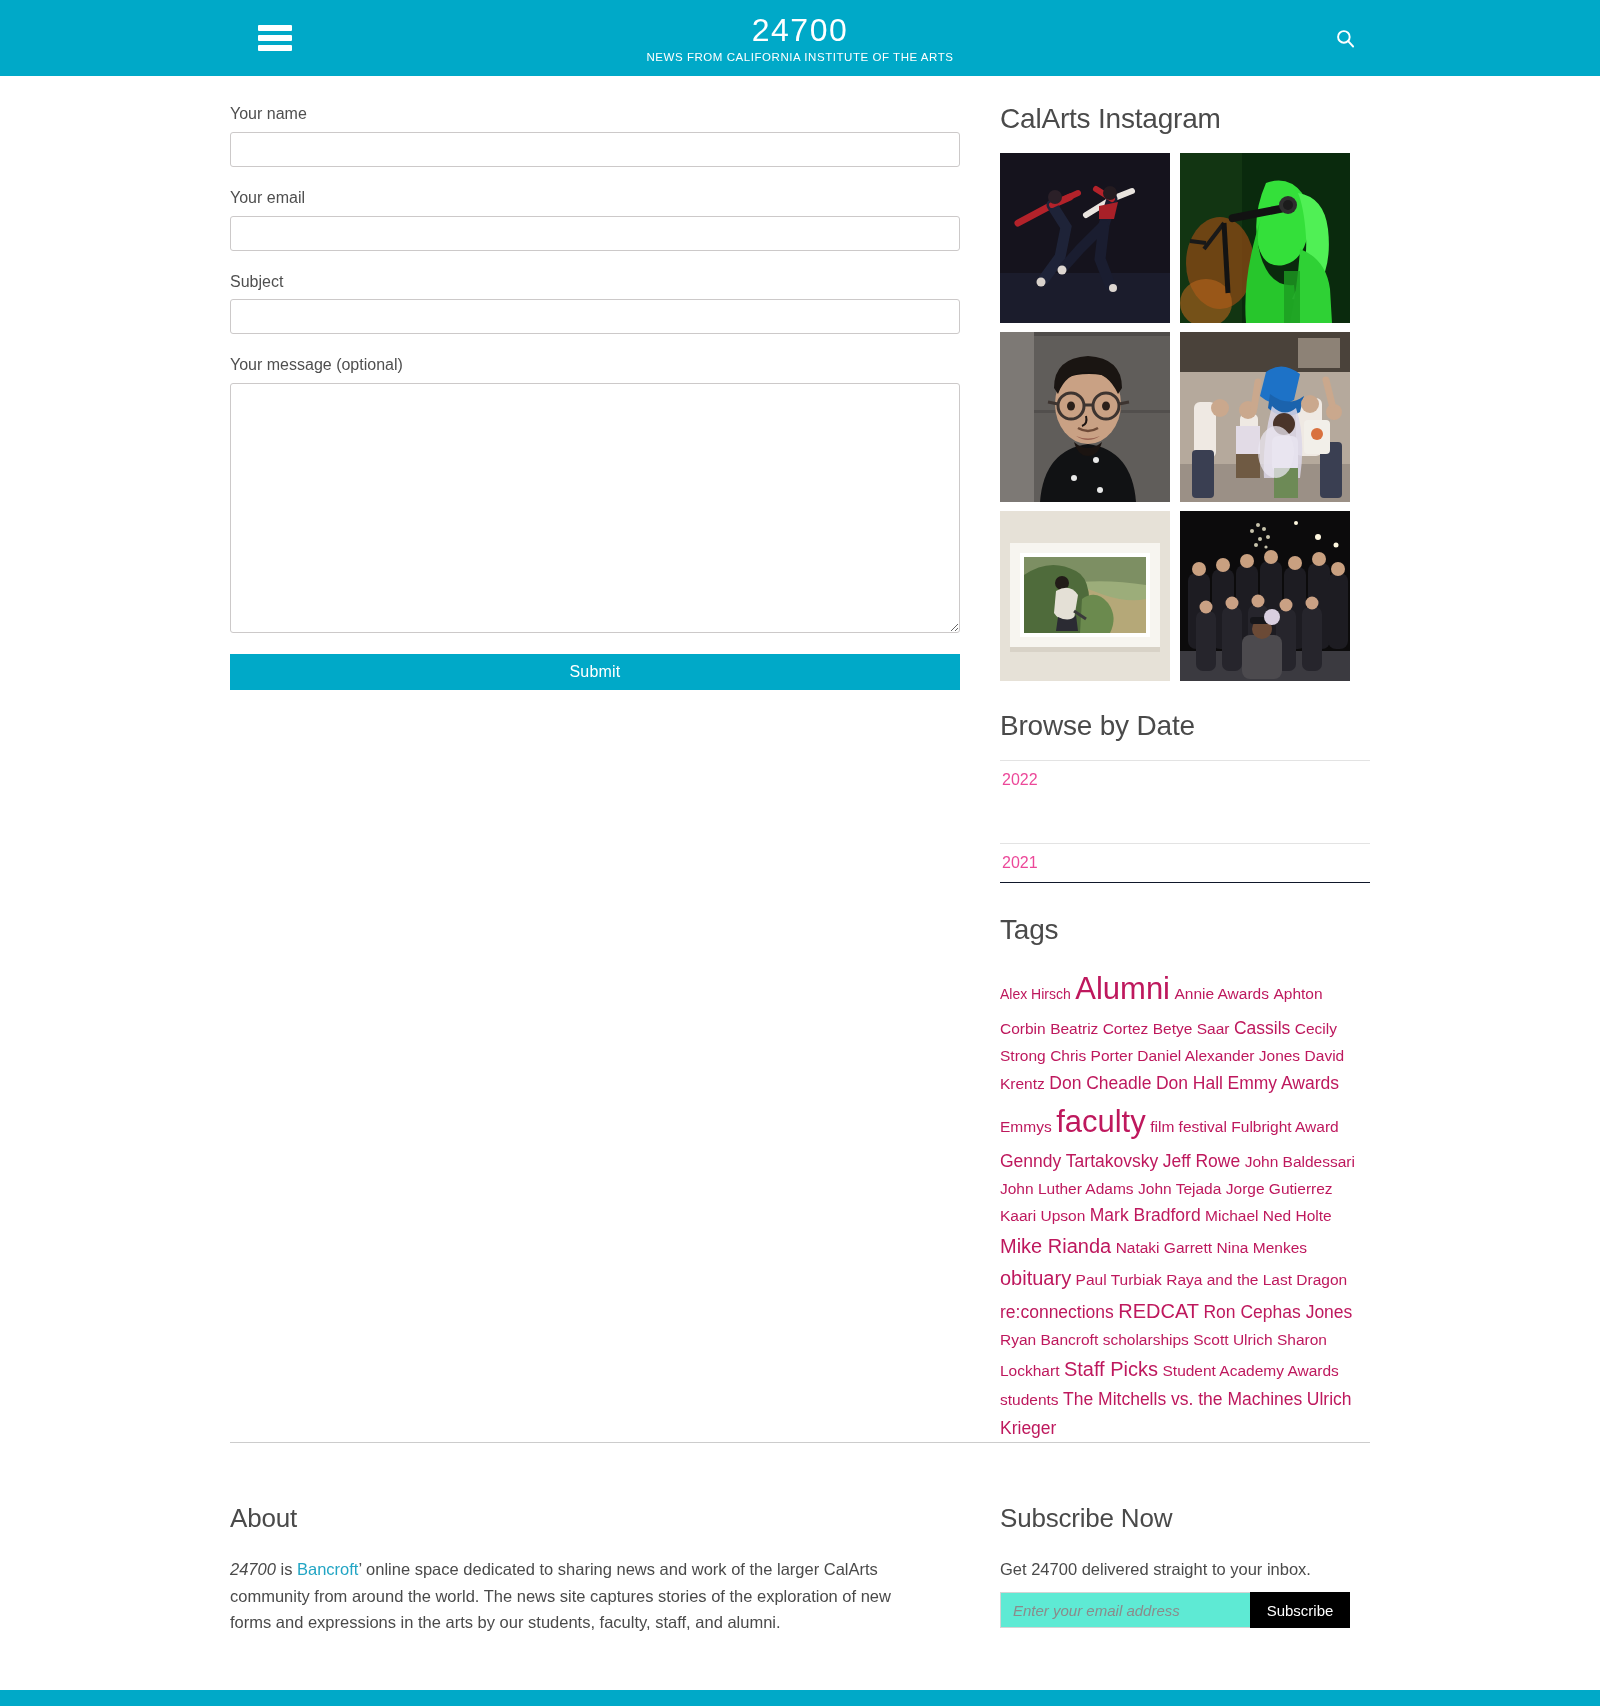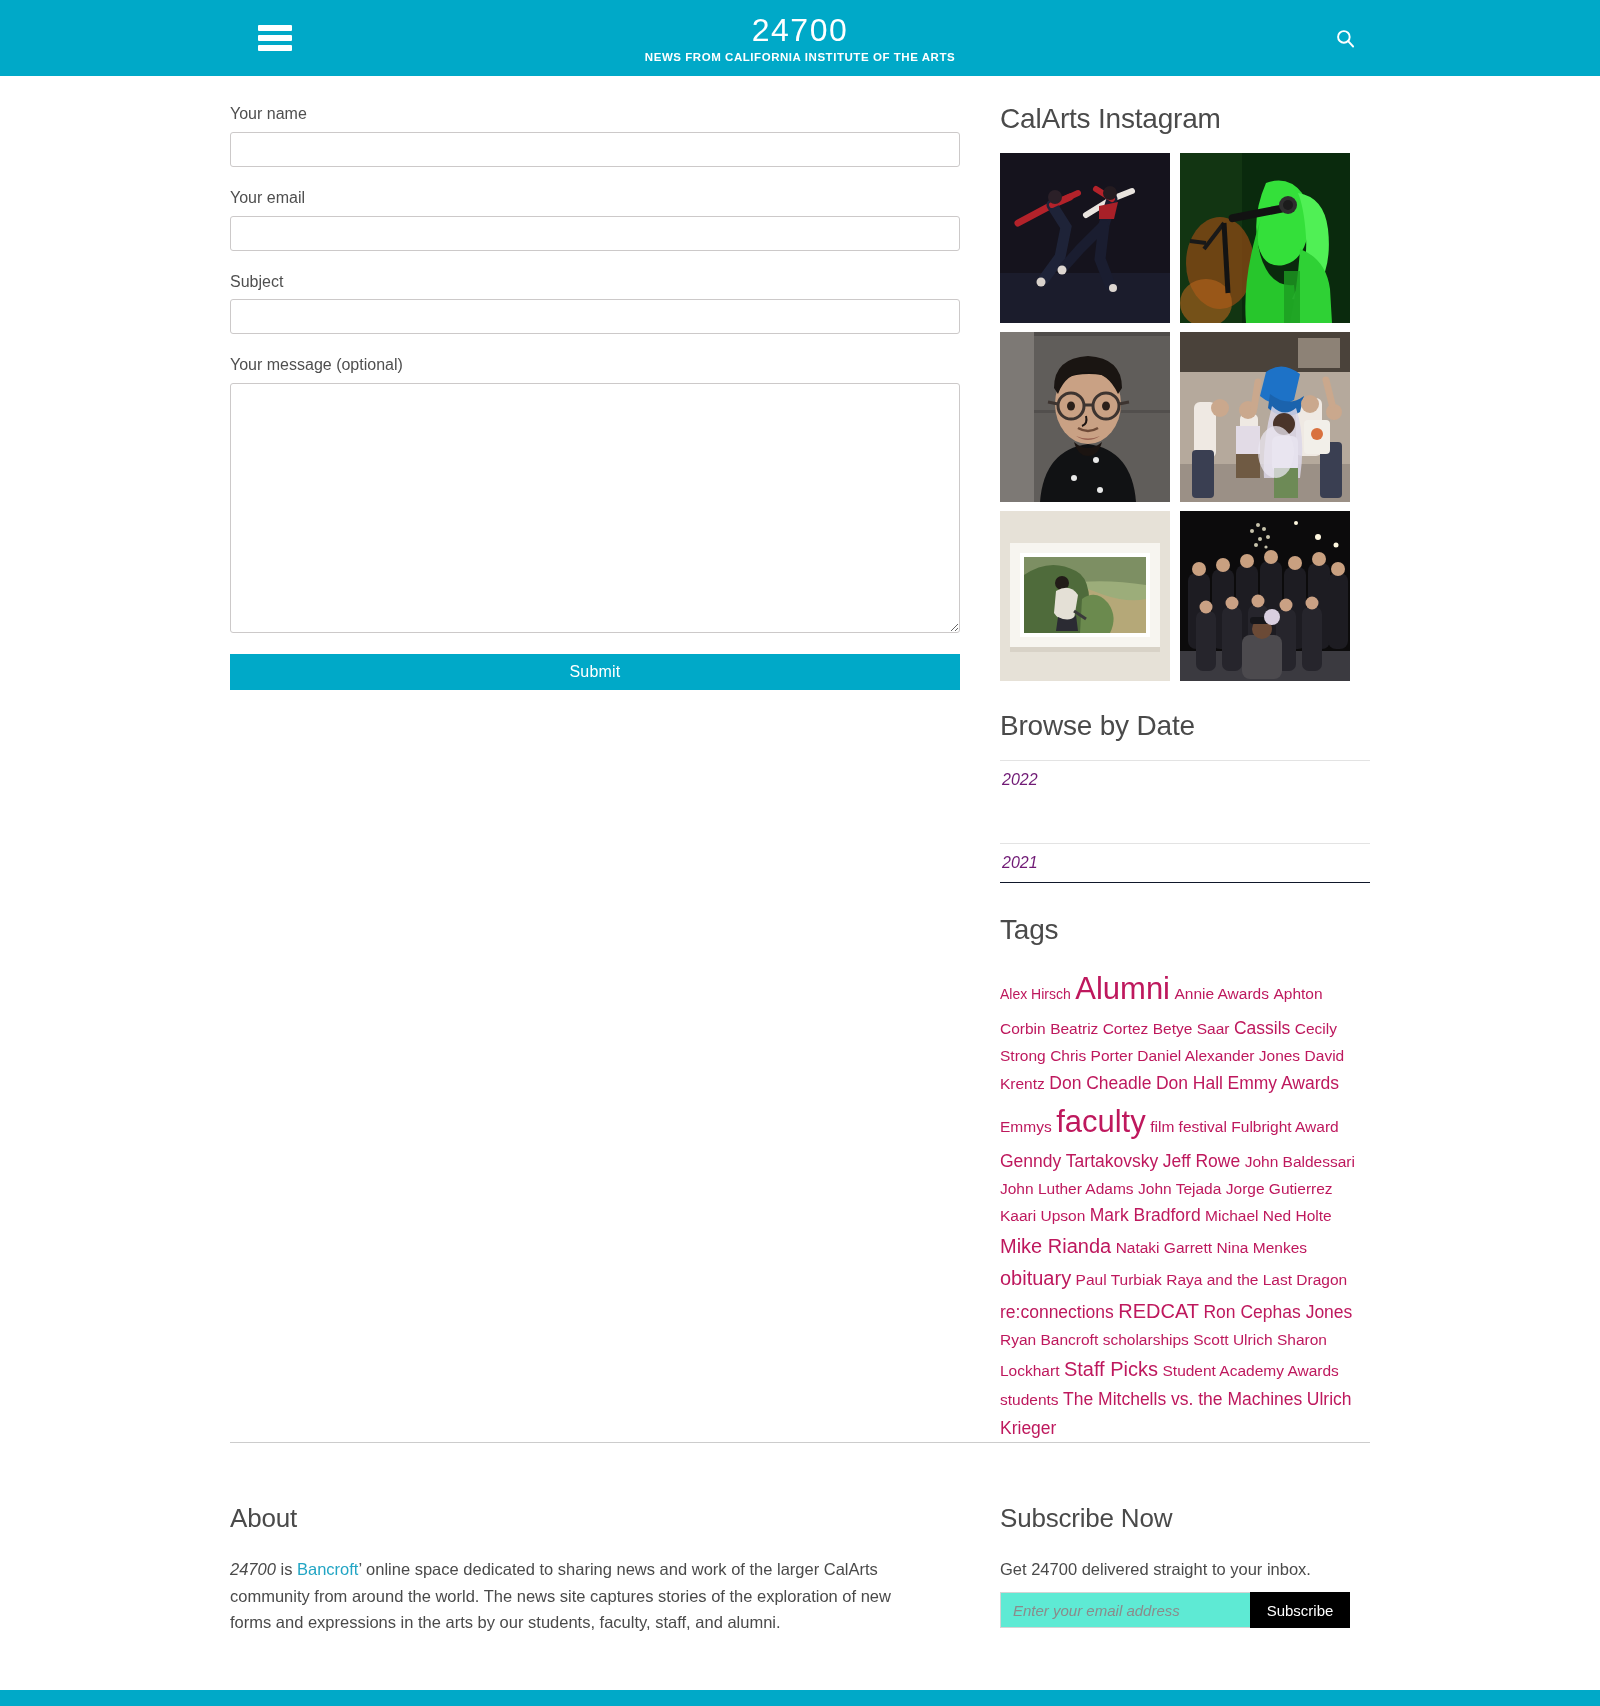--- a/index.html
+++ b/index.html
@@ -53,21 +53,21 @@
     font-family: "Liberation Sans Narrow", "Liberation Sans", sans-serif;
     font-size: 32px;
     font-weight: 400;
     letter-spacing: 1.5px;
     color: #ffffff;
     line-height: 1.08;
   }
   .brand-sub {
     display: block;
     font-size: 11.5px;
-    font-weight: 700;
+    font-weight: 400;
     letter-spacing: 0.55px;
     color: #ffffff;
     margin-top: 3px;
   }
   .search-btn {
     position: absolute;
     right: 240px;
     top: 50%;
     transform: translateY(-50%);
     width: 30px; height: 30px;
@@ -174,24 +174,23 @@
     cursor: pointer;
     background: #222;
   }
   .ig-tile svg { display:block; width:100%; height:100%; }
 
   .date-list { margin-bottom: 32px; }
   .date-row {
     border-top: 1px solid #e3e3e3;
     padding: 8px 2px 8px 2px;
     font-size: 16px;
-    color: #701a75;
+    color: #ec4899;
     cursor: pointer;
     line-height: 1.4;
-    font-style: italic;
   }
   .date-row:last-child { border-bottom: 1px solid #0f172a; margin-top: 44px; }
 
   .tags-title { margin-bottom: 20px; }
   .tag-cloud {
     line-height: 1.62;
     color: #29a3bf;
   }
   .tag-cloud a {
     color: #be185d;

